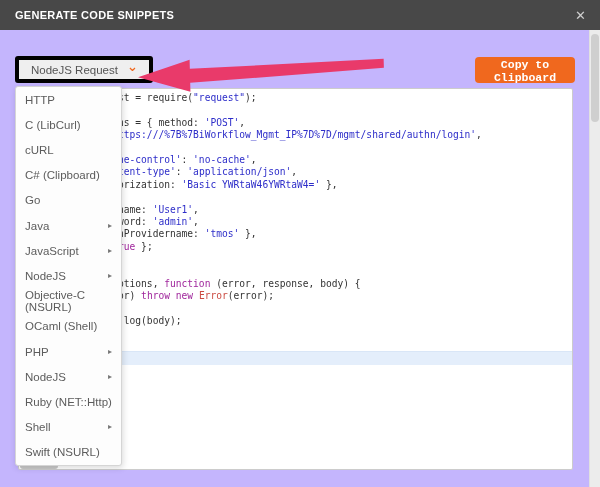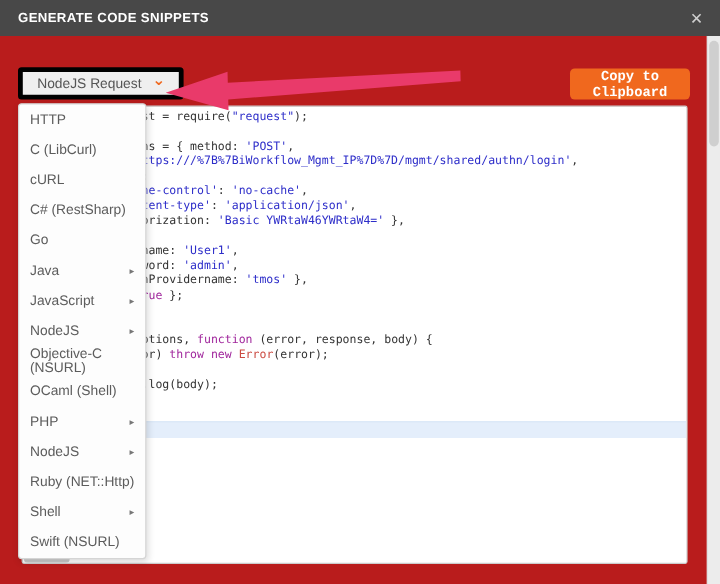--- a/index.html
+++ b/index.html
@@ -7,21 +7,21 @@
     --accent-orange:#f0681e;
     --arrow-pink:#e93a6a;
     --line-highlight:#e4eefb;
     --code-string:#2d2dc9;
     --code-keyword:#a0269c;
     --code-error:#cb4b42;
     --code-plain:#333333;
   }
   html,body{margin:0;padding:0;background:#fff;}
   .screen{
-    position:relative;width:600px;height:487px;overflow:hidden;background:#b91c1c;
+    position:relative;width:600px;height:487px;overflow:hidden;background:#c4b5fd;
     font-family:"Liberation Sans","DejaVu Sans",sans-serif;
   }
   
   .modal-header{
     position:absolute;left:0;top:0;width:600px;height:30px;background:var(--header-bg);
     display:flex;align-items:center;justify-content:space-between;box-sizing:border-box;
     padding:0 14px 0 15px;
   }
   .modal-title{color:#fff;font-size:11px;font-weight:bold;letter-spacing:.3px;}
   .close{color:#cfcfcf;font-size:13px;line-height:1;cursor:pointer;}
@@ -108,21 +108,21 @@
       <div class="menu-item">
         <span>HTTP</span>
       </div>
       <div class="menu-item">
         <span>C (LibCurl)</span>
       </div>
       <div class="menu-item">
         <span>cURL</span>
       </div>
       <div class="menu-item">
-        <span>C# (RestSharp)</span>
+        <span>C# (Clipboard)</span>
       </div>
       <div class="menu-item">
         <span>Go</span>
       </div>
       <div class="menu-item">
         <span>Java</span>
         <span class="submenu-arrow">▸</span>
       </div>
       <div class="menu-item">
         <span>JavaScript</span>

